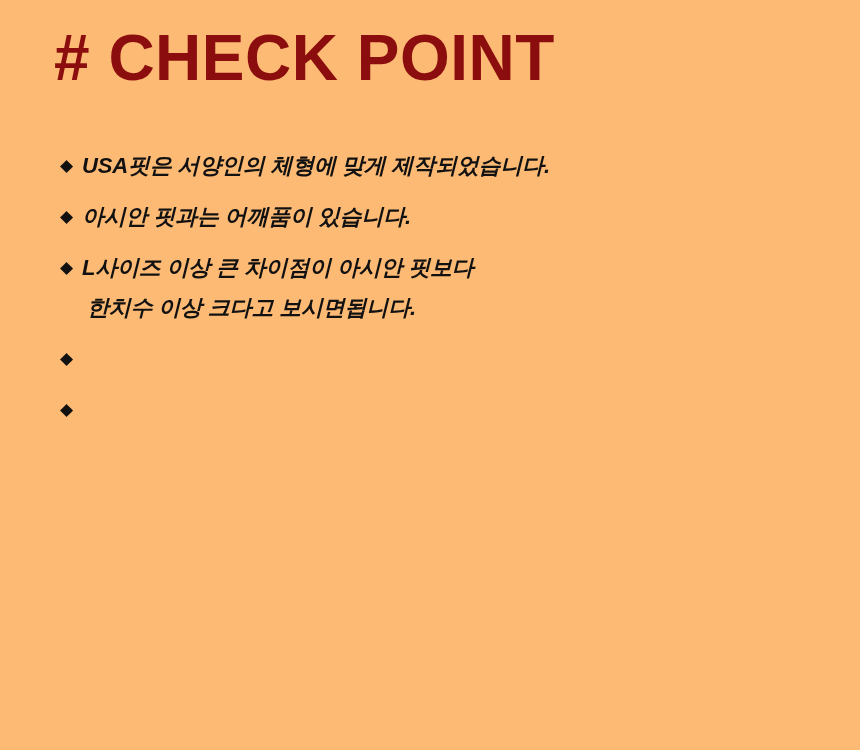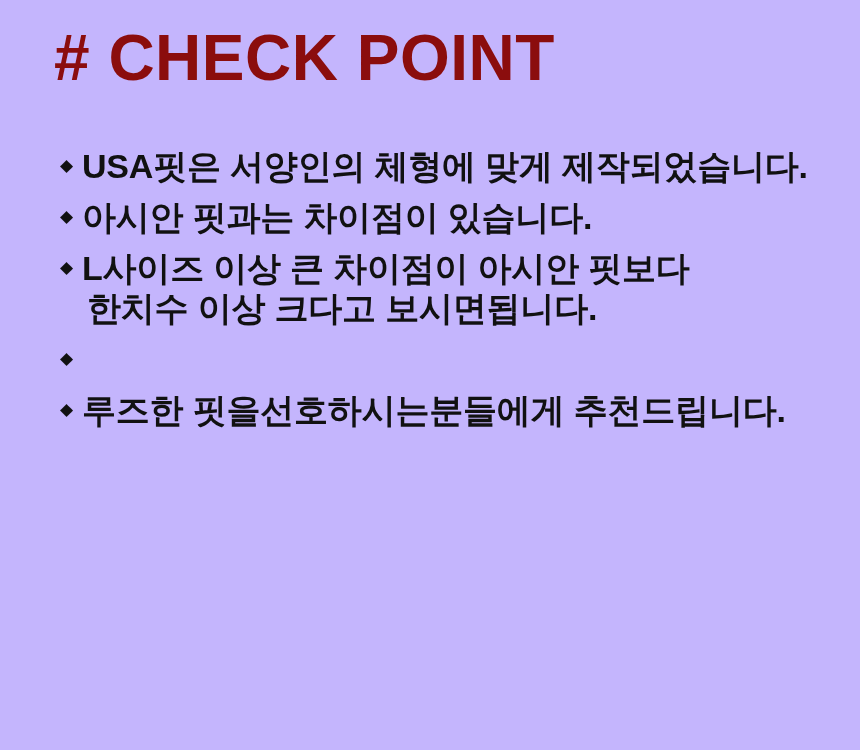--- a/index.html
+++ b/index.html
@@ -12,21 +12,21 @@
     height: 750px;
     font-family: "Liberation Sans", "DejaVu Sans", sans-serif;
     -webkit-font-smoothing: antialiased;
     overflow: hidden;
   }
 
   #page {
     position: relative;
     width: 860px;
     height: 750px;
-    background: #c4b5fd;
+    background: #fdba74;
   }
 
   
   .title {
     position: absolute;
     left: 54px;
     top: 22px;
     font-size: 64px;
     line-height: 72px;
     font-weight: 700;
@@ -58,26 +58,27 @@
     flex: 0 0 auto;
     width: 22px;
     font-size: 17px;
     line-height: 40px;
     color: #111111;
     text-align: left;
   }
 
   .line-text {
     flex: 0 0 auto;
-    font-size: 34px;
+    font-size: 22px;
     line-height: 40px;
     font-weight: 700;
     color: #111111;
     white-space: nowrap;
     letter-spacing: -0.2px;
+    font-style: italic;
   }
 
   
   .line.continuation {
     height: 40px;
   }
   .line.continuation .bullet {
     visibility: hidden;
   }
   .line.continuation .line-text {
@@ -97,21 +98,21 @@
     <div class="list-item">
       <div class="line">
         <span class="bullet">◆</span>
         <span class="line-text">USA핏은 서양인의 체형에 맞게 제작되었습니다.</span>
       </div>
     </div>
 
     <div class="list-item">
       <div class="line">
         <span class="bullet">◆</span>
-        <span class="line-text">아시안 핏과는 차이점이 있습니다.</span>
+        <span class="line-text">아시안 핏과는 어깨품이 있습니다.</span>
       </div>
     </div>
 
     <div class="list-item">
       <div class="line">
         <span class="bullet">◆</span>
         <span class="line-text">L사이즈 이상 큰 차이점이 아시안 핏보다</span>
       </div>
       <div class="line continuation">
         <span class="bullet">◆</span>
@@ -121,18 +122,17 @@
 
     <div class="list-item">
       <div class="line">
         <span class="bullet">◆</span>
       </div>
     </div>
 
     <div class="list-item">
       <div class="line">
         <span class="bullet">◆</span>
-        <span class="line-text">루즈한 핏을선호하시는분들에게 추천드립니다.</span>
       </div>
     </div>
 
   </div>
 </div>
 
 </body></html>

